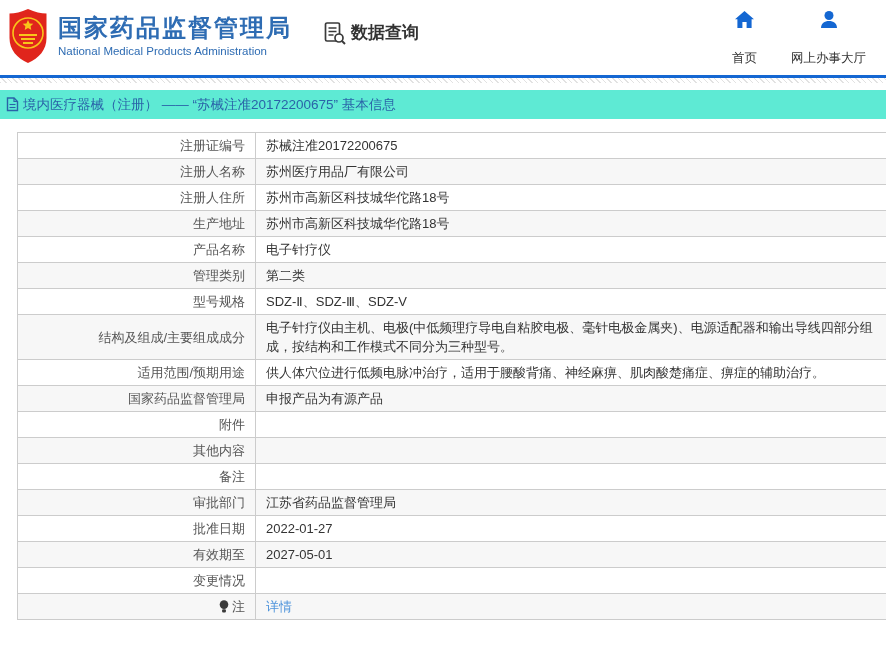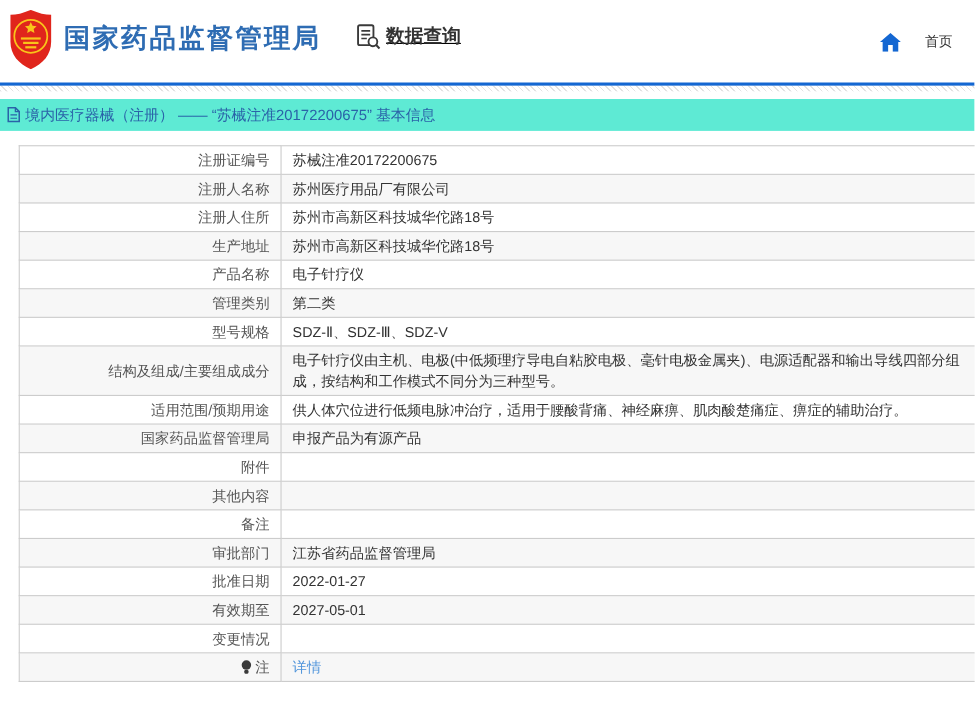--- a/index.html
+++ b/index.html
@@ -25,29 +25,28 @@
     line-height: 28px;
   }
   .org-en { font-size: 11.5px; color: #2e6cb3; margin-top: 3px; }
 
   .data-query {
     display: flex;
     align-items: flex-start;
     margin-left: 32px;
     margin-top: -6px;
     cursor: pointer;
-    text-decoration: underline;
   }
   .data-query svg { margin-right: 5px; }
   .data-query span { font-size: 17px; color: #333; font-weight: 600; }
 
   .top-nav { margin-left: auto; display: flex; gap: 34px; margin-top: 6px; }
   .nav-item {
     display: flex;
-    flex-direction: row;
+    flex-direction: column;
     align-items: center;
     gap: 22px;
     cursor: pointer;
   }
   .nav-item span { font-size: 12.5px; color: #333; white-space: nowrap; }
 
   
   .hatch-strip {
     height: 5px;
     background: repeating-linear-gradient(45deg, #e2e2e2 0, #e2e2e2 1px, #fff 1px, #fff 4px);
@@ -100,20 +99,21 @@
     <svg class="emblem" viewBox="0 0 40 54">
       <path d="M20 0 C27 3 33 4.5 38.5 4.5 L38.5 29 C38.5 41 31 49 20 54 C9 49 1.5 41 1.5 29 L1.5 4.5 C7 4.5 13 3 20 0 Z" fill="#e0251c"></path>
       <circle cx="20" cy="24" r="15" fill="none" stroke="#f9c41a" stroke-width="1.6"></circle>
       <path d="M20 11 l1.6 3.4 3.7 0.4 -2.7 2.5 0.7 3.6 -3.3 -1.8 -3.3 1.8 0.7 -3.6 -2.7 -2.5 3.7 -0.4 Z" fill="#f9c41a"></path>
       <rect x="11" y="25" width="18" height="2" fill="#f9c41a"></rect>
       <rect x="13" y="29" width="14" height="2" fill="#f9c41a"></rect>
       <rect x="15" y="33" width="10" height="2" fill="#f9c41a"></rect>
     </svg>
     <div>
       <div class="org-cn">国家药品监督管理局</div>
+      <div class="org-en">National Medical Products Administration</div>
     </div>
   </div>
 
   <div class="data-query">
     <svg width="22" height="24" viewBox="0 0 22 24">
       <rect x="1.5" y="2" width="14" height="18" rx="1.5" fill="none" stroke="#3a3a3a" stroke-width="1.7"></rect>
       <line x1="4.5" y1="7" x2="12.5" y2="7" stroke="#3a3a3a" stroke-width="1.5"></line>
       <line x1="4.5" y1="10.5" x2="12.5" y2="10.5" stroke="#3a3a3a" stroke-width="1.5"></line>
       <line x1="4.5" y1="14" x2="9.5" y2="14" stroke="#3a3a3a" stroke-width="1.5"></line>
       <circle cx="15" cy="17" r="4" fill="#fff" stroke="#3a3a3a" stroke-width="1.7"></circle>
@@ -122,20 +122,27 @@
     <span>数据查询</span>
   </div>
 
   <nav class="top-nav">
     <div class="nav-item">
       <svg width="19" height="17" viewBox="0 0 19 17">
         <path d="M9.5 0 L19 8.2 L16.6 8.2 L16.6 17 L11.6 17 L11.6 11 L7.4 11 L7.4 17 L2.4 17 L2.4 8.2 L0 8.2 Z" fill="#1467d2"></path>
       </svg>
       <span>首页</span>
     </div>
+    <div class="nav-item">
+      <svg width="18" height="17" viewBox="0 0 18 17">
+        <circle cx="9" cy="4.5" r="4.5" fill="#1467d2"></circle>
+        <path d="M1 17 C1 12.5 4.5 10 9 10 C13.5 10 17 12.5 17 17 Z" fill="#1467d2"></path>
+      </svg>
+      <span>网上办事大厅</span>
+    </div>
   </nav>
 </header>
 
 <div class="hatch-strip"></div>
 <div class="spacer-7"></div>
 
 <div class="breadcrumb-bar">
   <svg width="13" height="15" viewBox="0 0 13 15">
     <path d="M1.5 1 h6.5 l3.5 3.5 v9 h-10 Z" fill="none" stroke="#2a63a8" stroke-width="1.4"></path>
     <path d="M8 1 v3.5 h3.5" fill="none" stroke="#2a63a8" stroke-width="1.2"></path>

